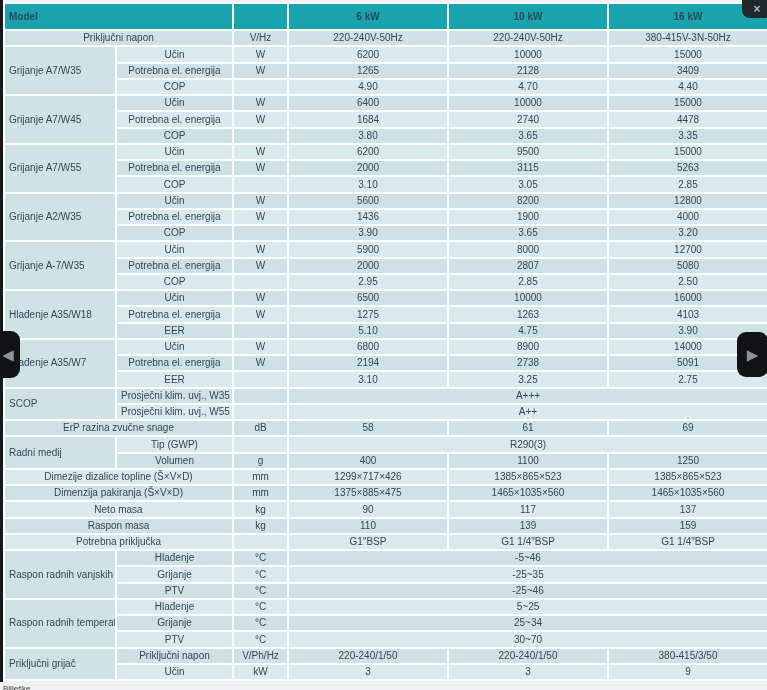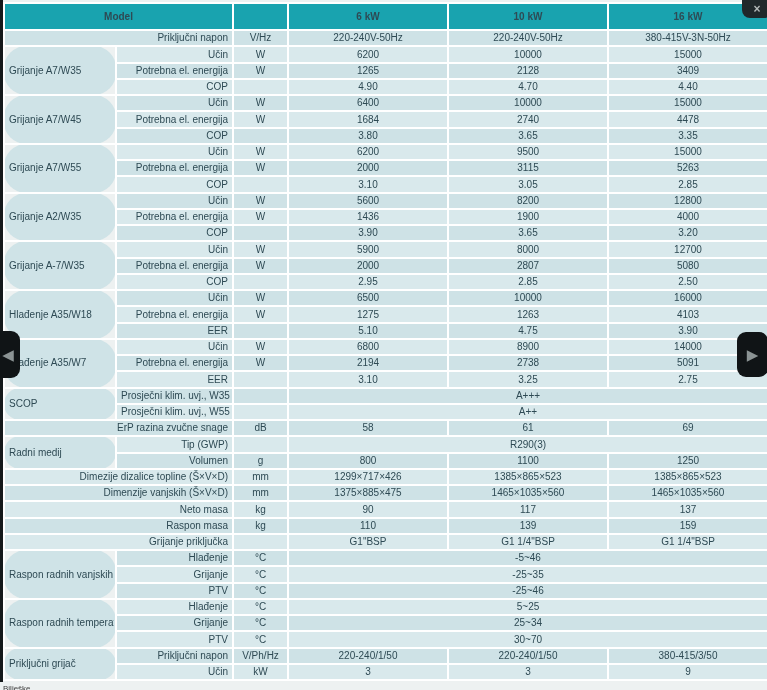--- a/index.html
+++ b/index.html
@@ -11,27 +11,27 @@
   table.spec{
     position:absolute;left:3px;top:2px;width:764px;height:679px;
     border-collapse:collapse;table-layout:fixed;
   }
   table.spec th,table.spec td{
     border:2px solid #fff;overflow:hidden;white-space:nowrap;
     font-size:10px;color:#2e4a54;padding:0 4px;line-height:1.15;
   }
   thead tr{height:27px;}
   thead th{background:#19a3af;color:#fff;font-weight:bold;font-size:14px;}
-  th.model-h{text-align:center;padding-left:8px;font-size:15px;}
+  th.model-h{text-align:left;padding-left:8px;font-size:15px;}
   tbody tr{height:16px;}
   td.cat{
     background:#cfe3e7;text-align:left;padding-left:6px;
-    white-space:pre-line;vertical-align:middle;line-height:1.3;border-radius:22px;
-  }
-  td.lab{text-align:right;padding-left:6px;}
+    white-space:pre-line;vertical-align:middle;line-height:1.3;
+  }
+  td.lab{text-align:center;padding-left:6px;}
   td.unit,td.val{text-align:center;}
   tr.even td.lab,tr.even td.unit,tr.even td.val{background:#cee2e6;}
   tr.odd  td.lab,tr.odd  td.unit,tr.odd  td.val{background:#d9e9ec;}
   .close-btn{
     position:absolute;top:-7px;right:-5px;width:30px;height:25px;
     background:#20282b;border-radius:8px;color:#b3b9b9;
     display:flex;align-items:flex-end;justify-content:center;
     font-size:12px;font-weight:bold;line-height:1.4;cursor:pointer;z-index:5;
   }
   .nav-btn{
@@ -258,54 +258,54 @@
         </tr>
         <tr class="odd">
           <td rowspan="2" class="cat">Radni medij</td>
           <td class="lab">Tip (GWP)</td>
           <td class="unit"></td>
           <td class="val" colspan="3">R290(3)</td>
         </tr>
         <tr class="even">
           <td class="lab">Volumen</td>
           <td class="unit">g</td>
-          <td class="val">800</td>
+          <td class="val">400</td>
           <td class="val">1100</td>
           <td class="val">1250</td>
         </tr>
         <tr class="odd">
           <td class="lab" colspan="2">Dimezije dizalice topline (Š×V×D)</td>
           <td class="unit">mm</td>
           <td class="val">1299×717×426</td>
           <td class="val">1385×865×523</td>
           <td class="val">1385×865×523</td>
         </tr>
         <tr class="even">
-          <td class="lab" colspan="2">Dimenzije vanjskih (Š×V×D)</td>
+          <td class="lab" colspan="2">Dimenzija pakiranja (Š×V×D)</td>
           <td class="unit">mm</td>
           <td class="val">1375×885×475</td>
           <td class="val">1465×1035×560</td>
           <td class="val">1465×1035×560</td>
         </tr>
         <tr class="odd">
           <td class="lab" colspan="2">Neto masa</td>
           <td class="unit">kg</td>
           <td class="val">90</td>
           <td class="val">117</td>
           <td class="val">137</td>
         </tr>
         <tr class="even">
           <td class="lab" colspan="2">Raspon masa</td>
           <td class="unit">kg</td>
           <td class="val">110</td>
           <td class="val">139</td>
           <td class="val">159</td>
         </tr>
         <tr class="odd">
-          <td class="lab" colspan="2">Grijanje priključka</td>
+          <td class="lab" colspan="2">Potrebna priključka</td>
           <td class="unit"></td>
           <td class="val">G1"BSP</td>
           <td class="val">G1 1/4"BSP</td>
           <td class="val">G1 1/4"BSP</td>
         </tr>
         <tr class="even">
           <td rowspan="3" class="cat">Raspon radnih
 vanjskih temperatura</td>
           <td class="lab">Hlađenje</td>
           <td class="unit">°C</td>

